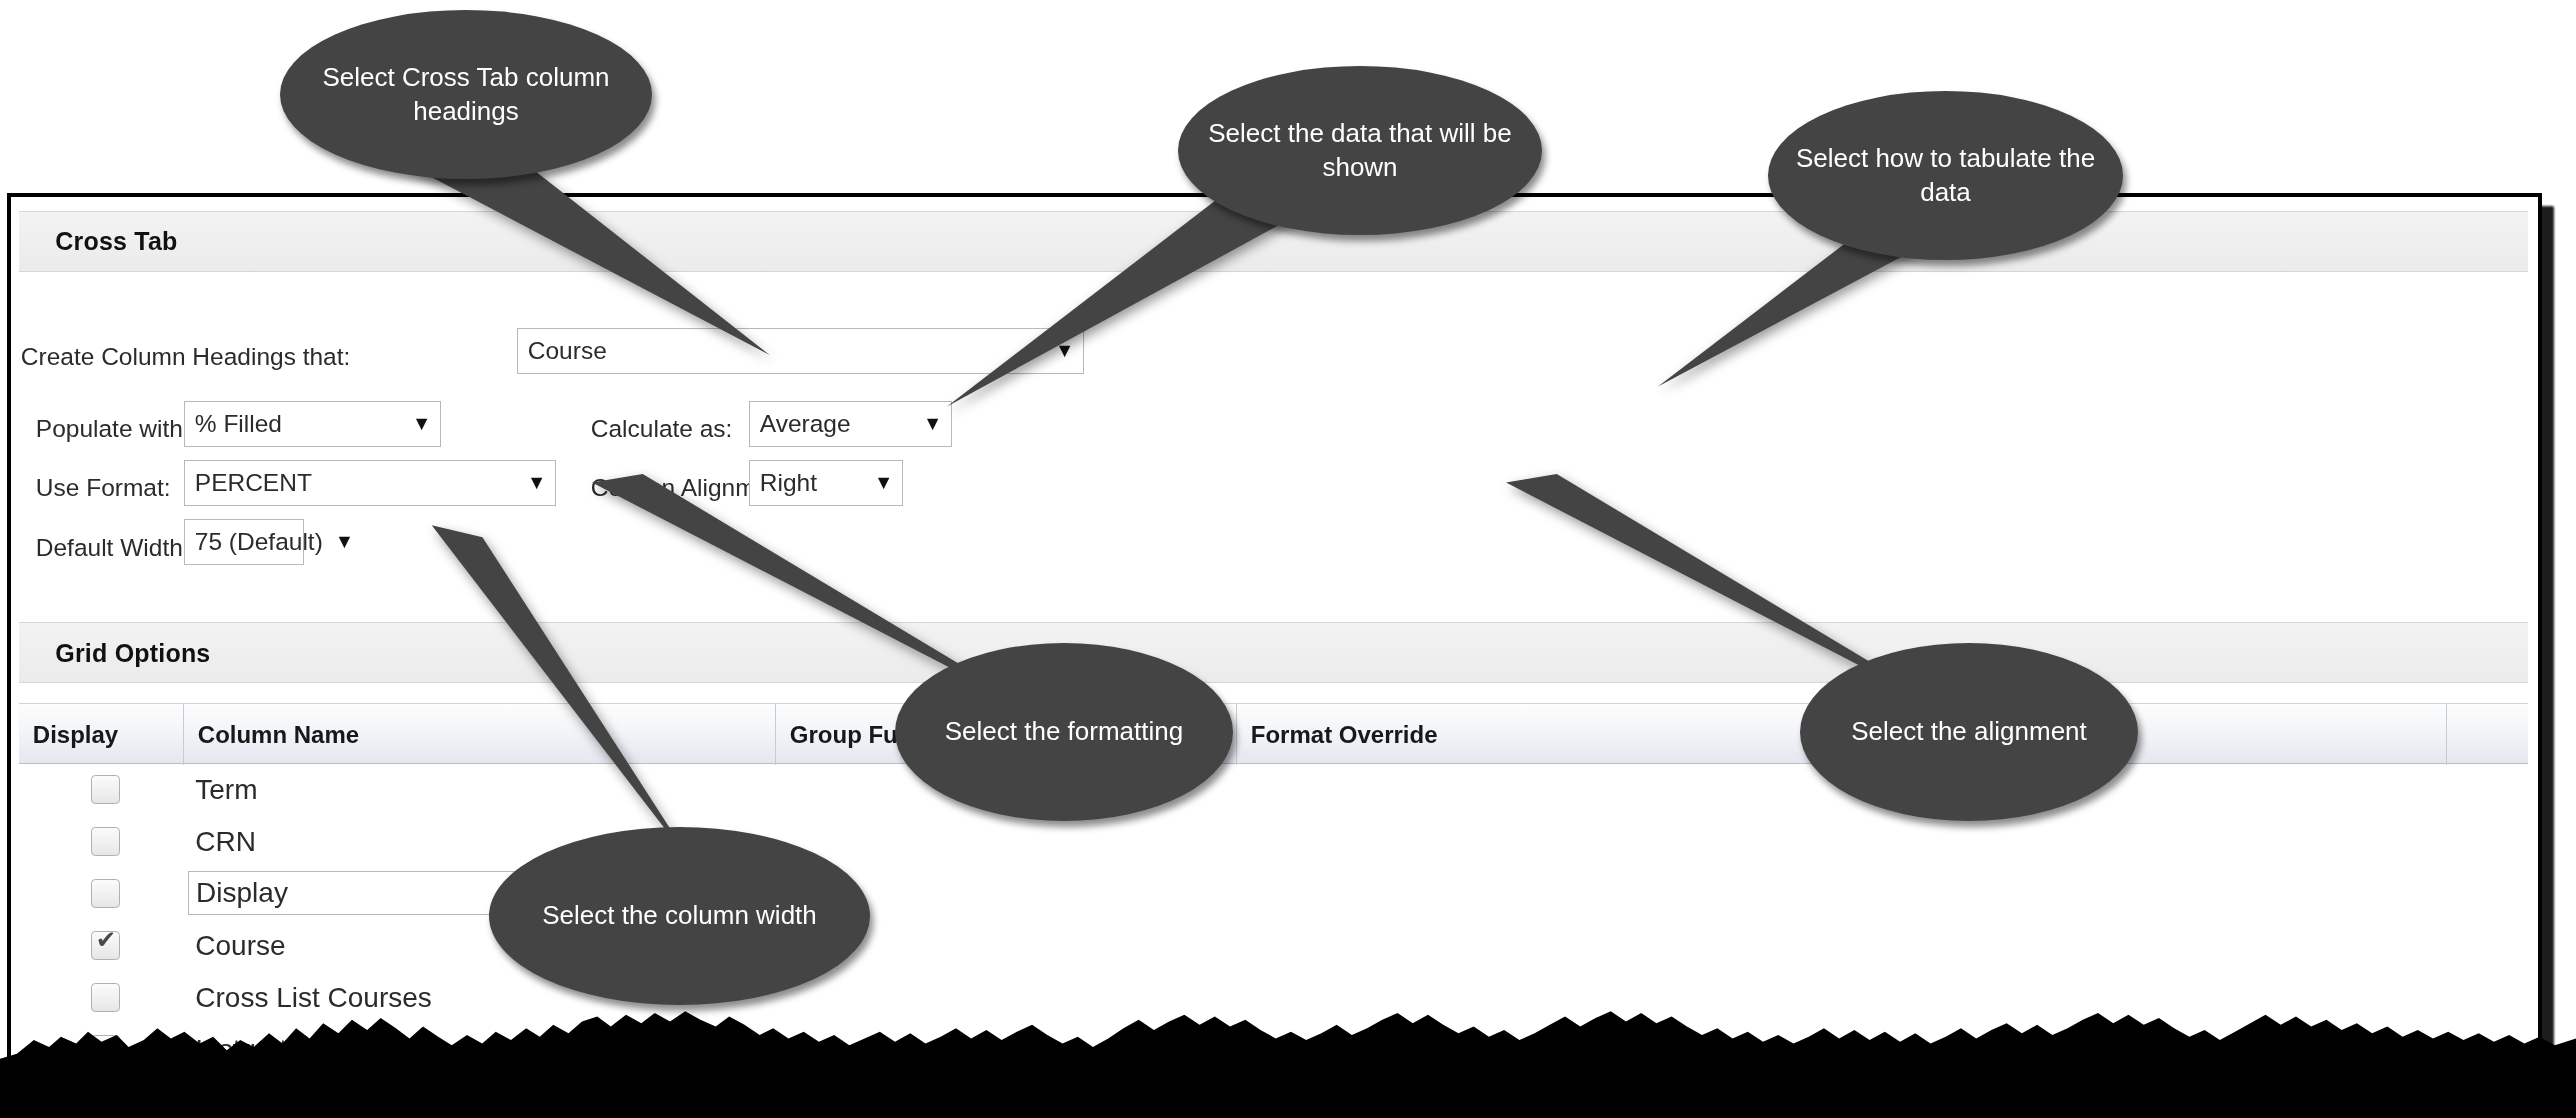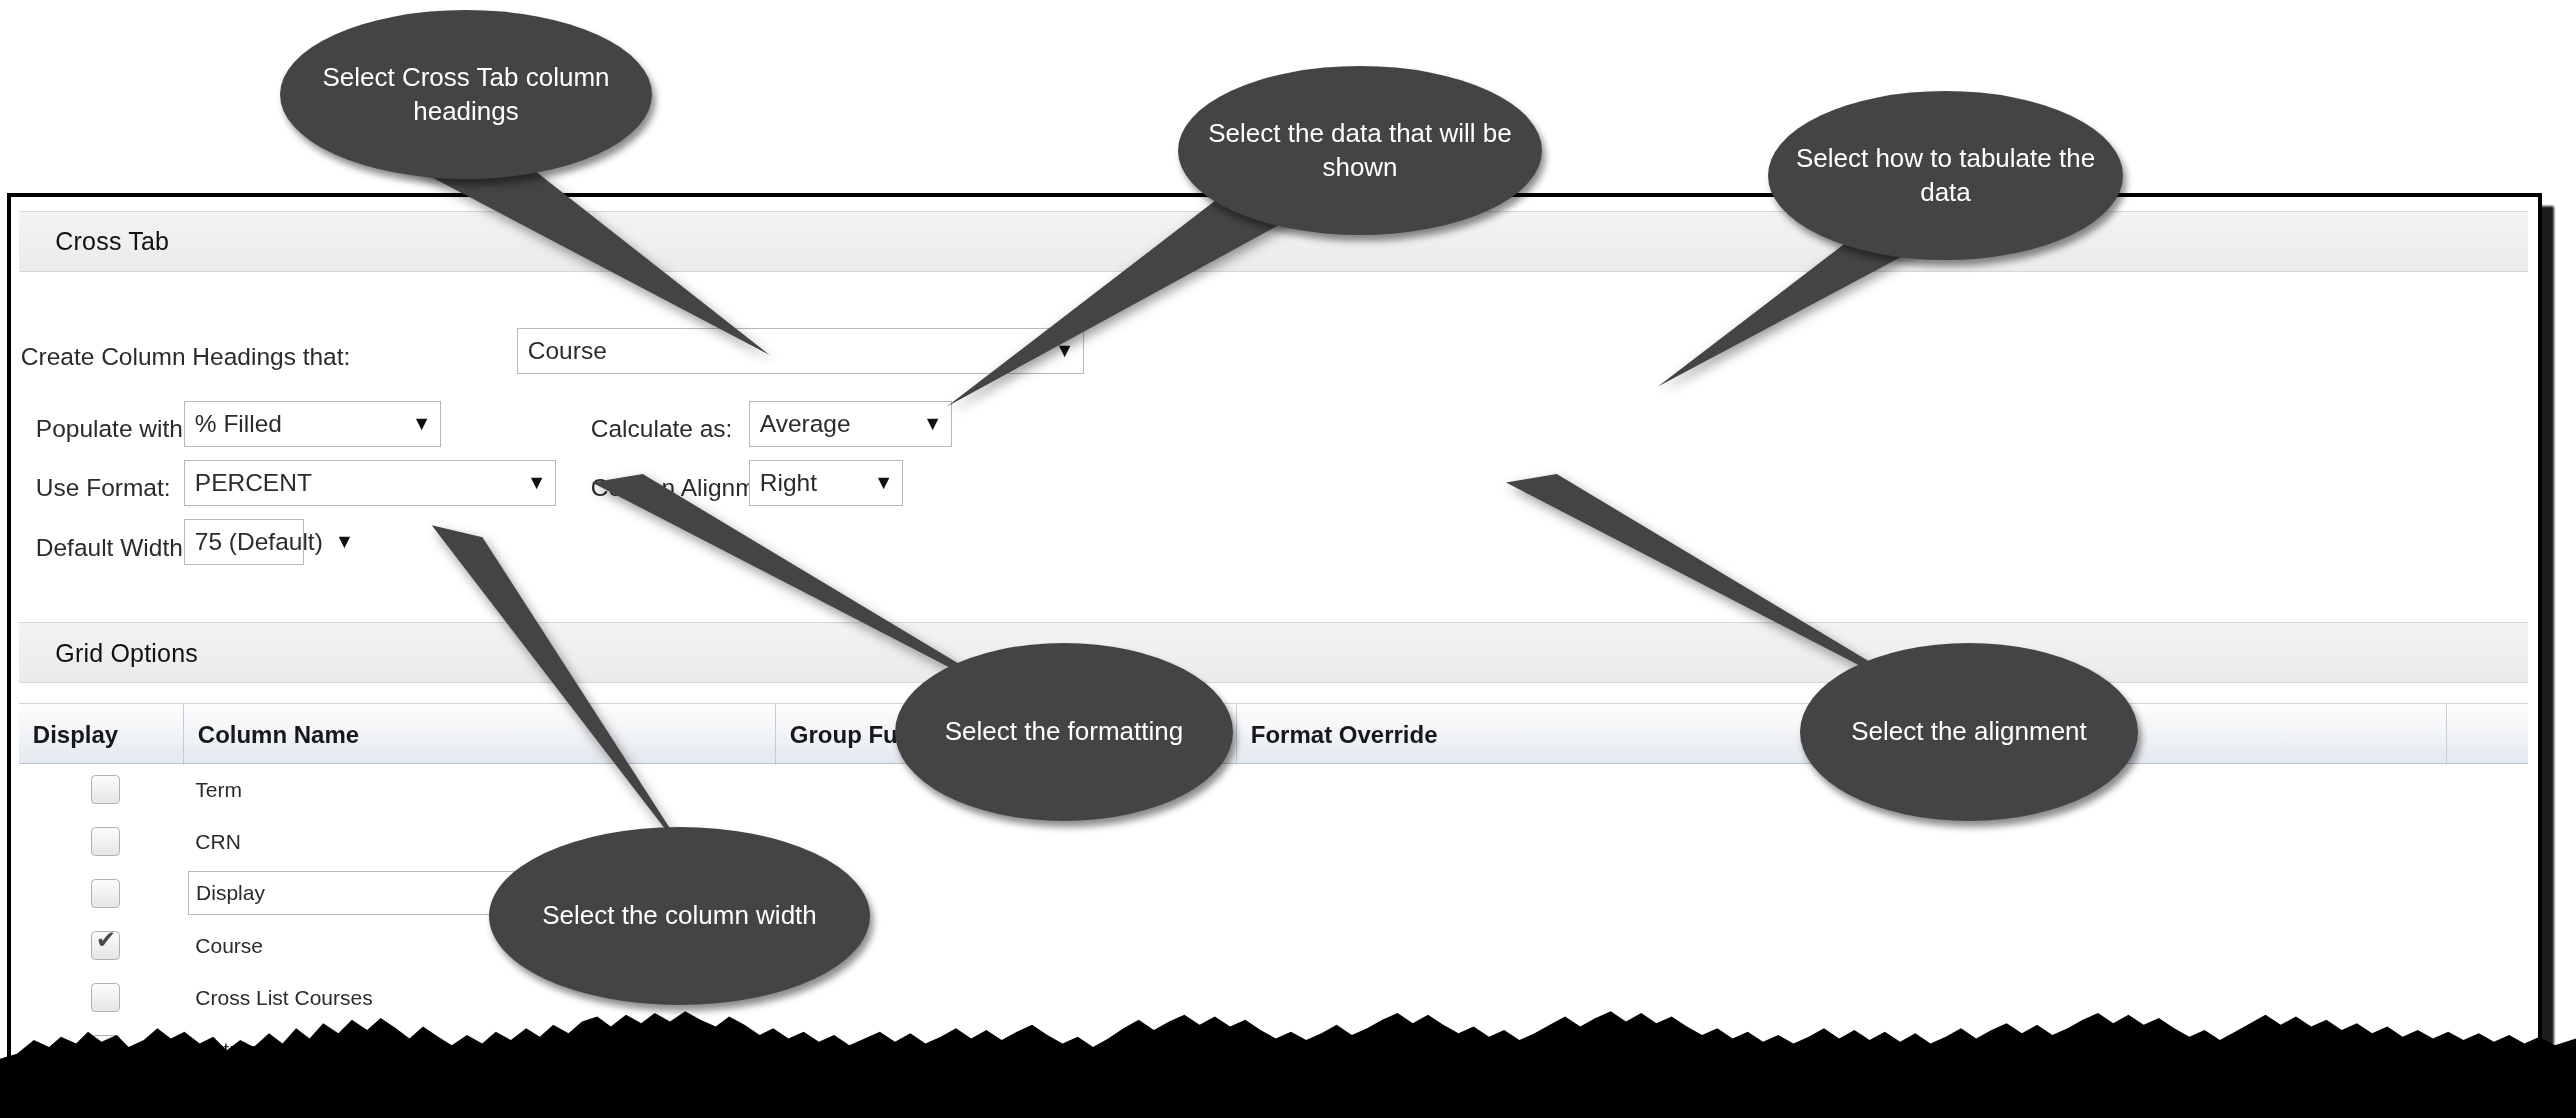--- a/index.html
+++ b/index.html
@@ -19,21 +19,21 @@
 
   
   .section-bar{
     position:absolute;left:8.5px;width:2509px;height:61px;
     background:linear-gradient(to bottom,#f3f3f3 0%,#efefef 50%,#ebebeb 100%);
     border-top:1.7px solid #d6d6d6;border-bottom:1.7px solid #d6d6d6;
     box-sizing:border-box;
   }
   .section-title{
     position:absolute;left:36px;top:50%;transform:translateY(-50%);
-    font-size:25px;font-weight:normal;color:#111;letter-spacing:0.2px;
+    font-size:25px;font-weight:bold;color:#111;letter-spacing:0.2px;
     white-space:nowrap;
   }
 
   
   .form-label{
     position:absolute;font-size:24.5px;color:#2b2b2b;white-space:nowrap;
   }
   .sel{
     position:absolute;box-sizing:border-box;
     background:#ffffff;border:1.7px solid #b8b8b8;
@@ -62,21 +62,21 @@
     position:absolute;left:72px;top:11px;width:29px;height:29px;
     box-sizing:border-box;border:1.7px solid #b0b0b0;border-radius:4.2px;
     background:linear-gradient(to bottom,#fcfcfc,#e6e6e6);
   }
   .cb.checked::after{
     content:"\2714";position:absolute;left:3.4px;top:-4.2px;
     font-size:24.5px;color:#4a4a4a;line-height:1;
   }
   .cname{
     position:absolute;left:176px;top:50%;transform:translateY(-50%);
-    font-size:21px;color:#2b2b2b;white-space:nowrap;
+    font-size:28px;color:#2b2b2b;white-space:nowrap;
   }
   .cname.boxed{
     left:169px;top:3.4px;transform:none;
     width:406px;height:44px;box-sizing:border-box;
     border:1.7px solid #b8b8b8;background:#fff;
     display:flex;align-items:center;padding-left:6.8px;
   }
 
   
   .callout{position:absolute;z-index:40;}

